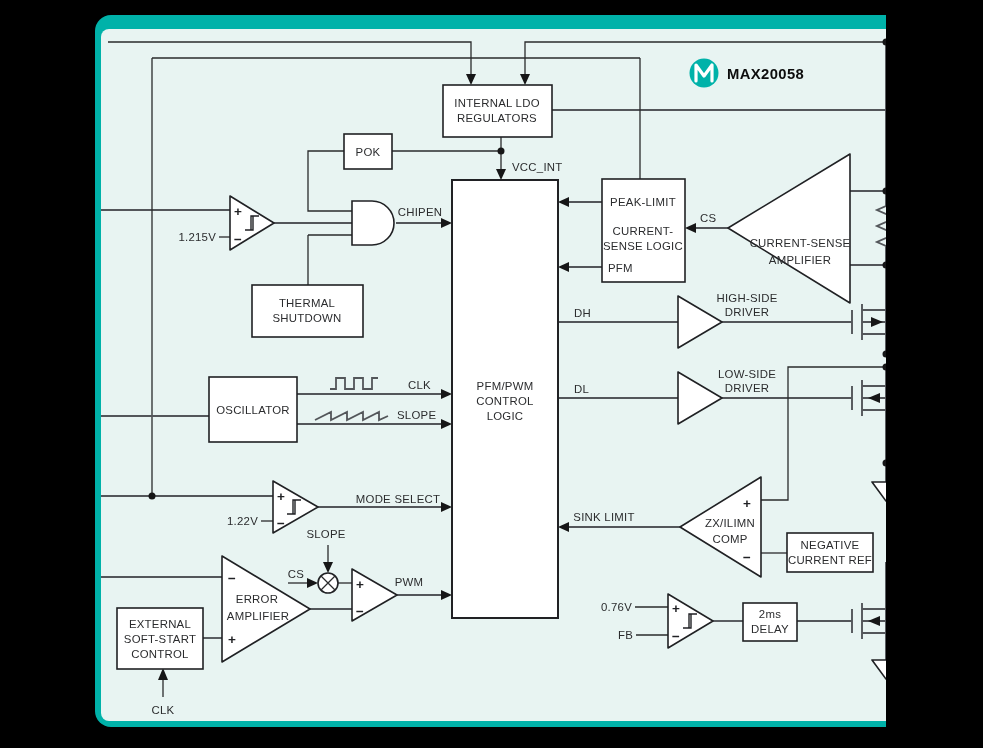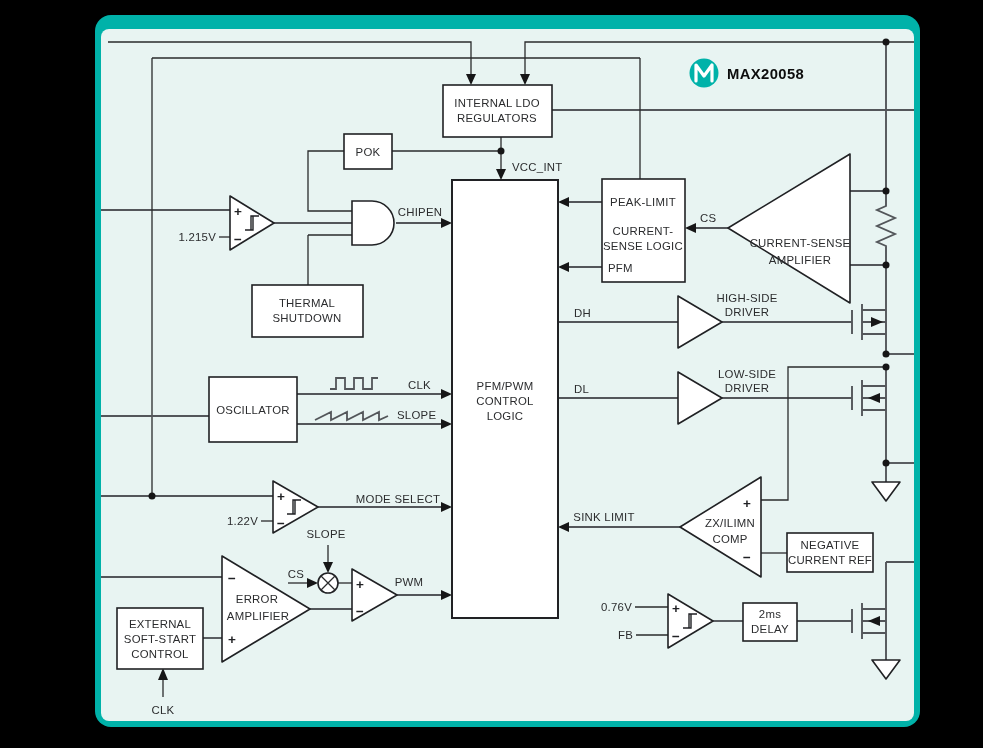--- a/index.html
+++ b/index.html
@@ -1,16 +1,16 @@
 <!DOCTYPE html>
 <html><head>
 <meta charset="utf-8">
 <style>
   html,body{margin:0;padding:0;background:#000;}
-  .stage{position:relative;width:983px;height:748px;background:#000;overflow:hidden;text-align:center;}
+  .stage{position:relative;width:886px;height:748px;background:#000;overflow:hidden;text-align:center;}
   svg{display:block;}
   .wire{stroke:#53565a;stroke-width:1.9;fill:none;}
   .thin{stroke:#2a2b2c;stroke-width:1.3;fill:none;}
   .box{fill:#fff;stroke:#202124;stroke-width:1.6;}
   .tri{fill:#fff;stroke:#202124;stroke-width:1.6;stroke-linejoin:round;}
   .hys{stroke:#202124;stroke-width:1.4;fill:none;}
   .wave{stroke:#53565a;stroke-width:1.8;fill:none;}
   .dot{fill:#161617;stroke:none;}
   .arr{fill:#161617;stroke:none;}
   .lbl{font-family:"Liberation Sans",sans-serif;font-size:11.4px;fill:#2b2c2e;letter-spacing:.25px;}

